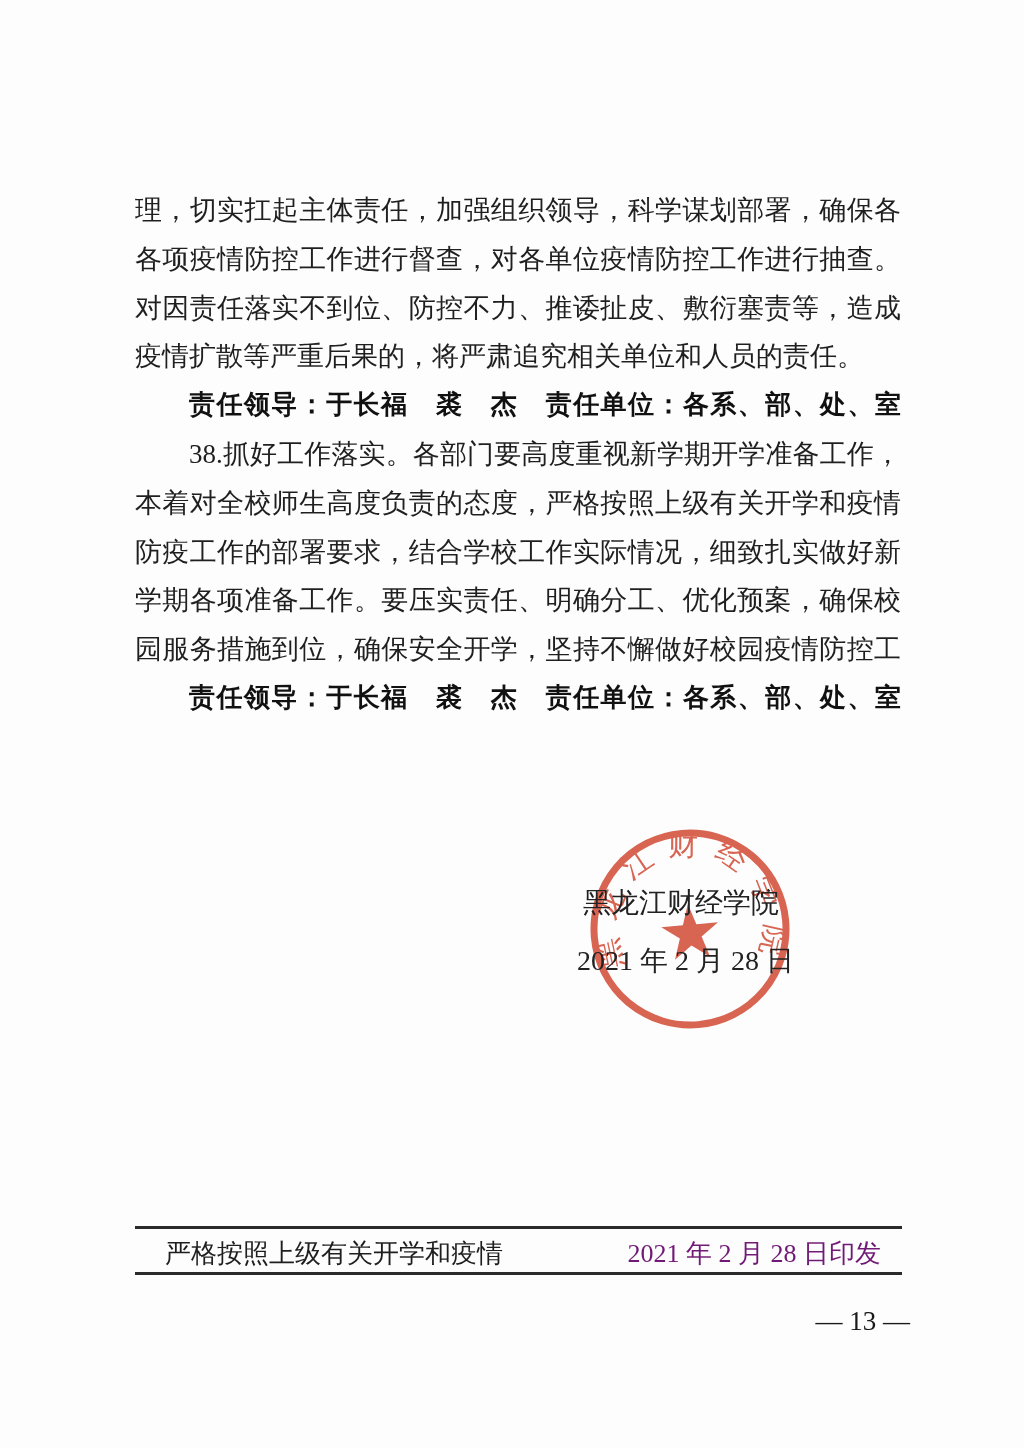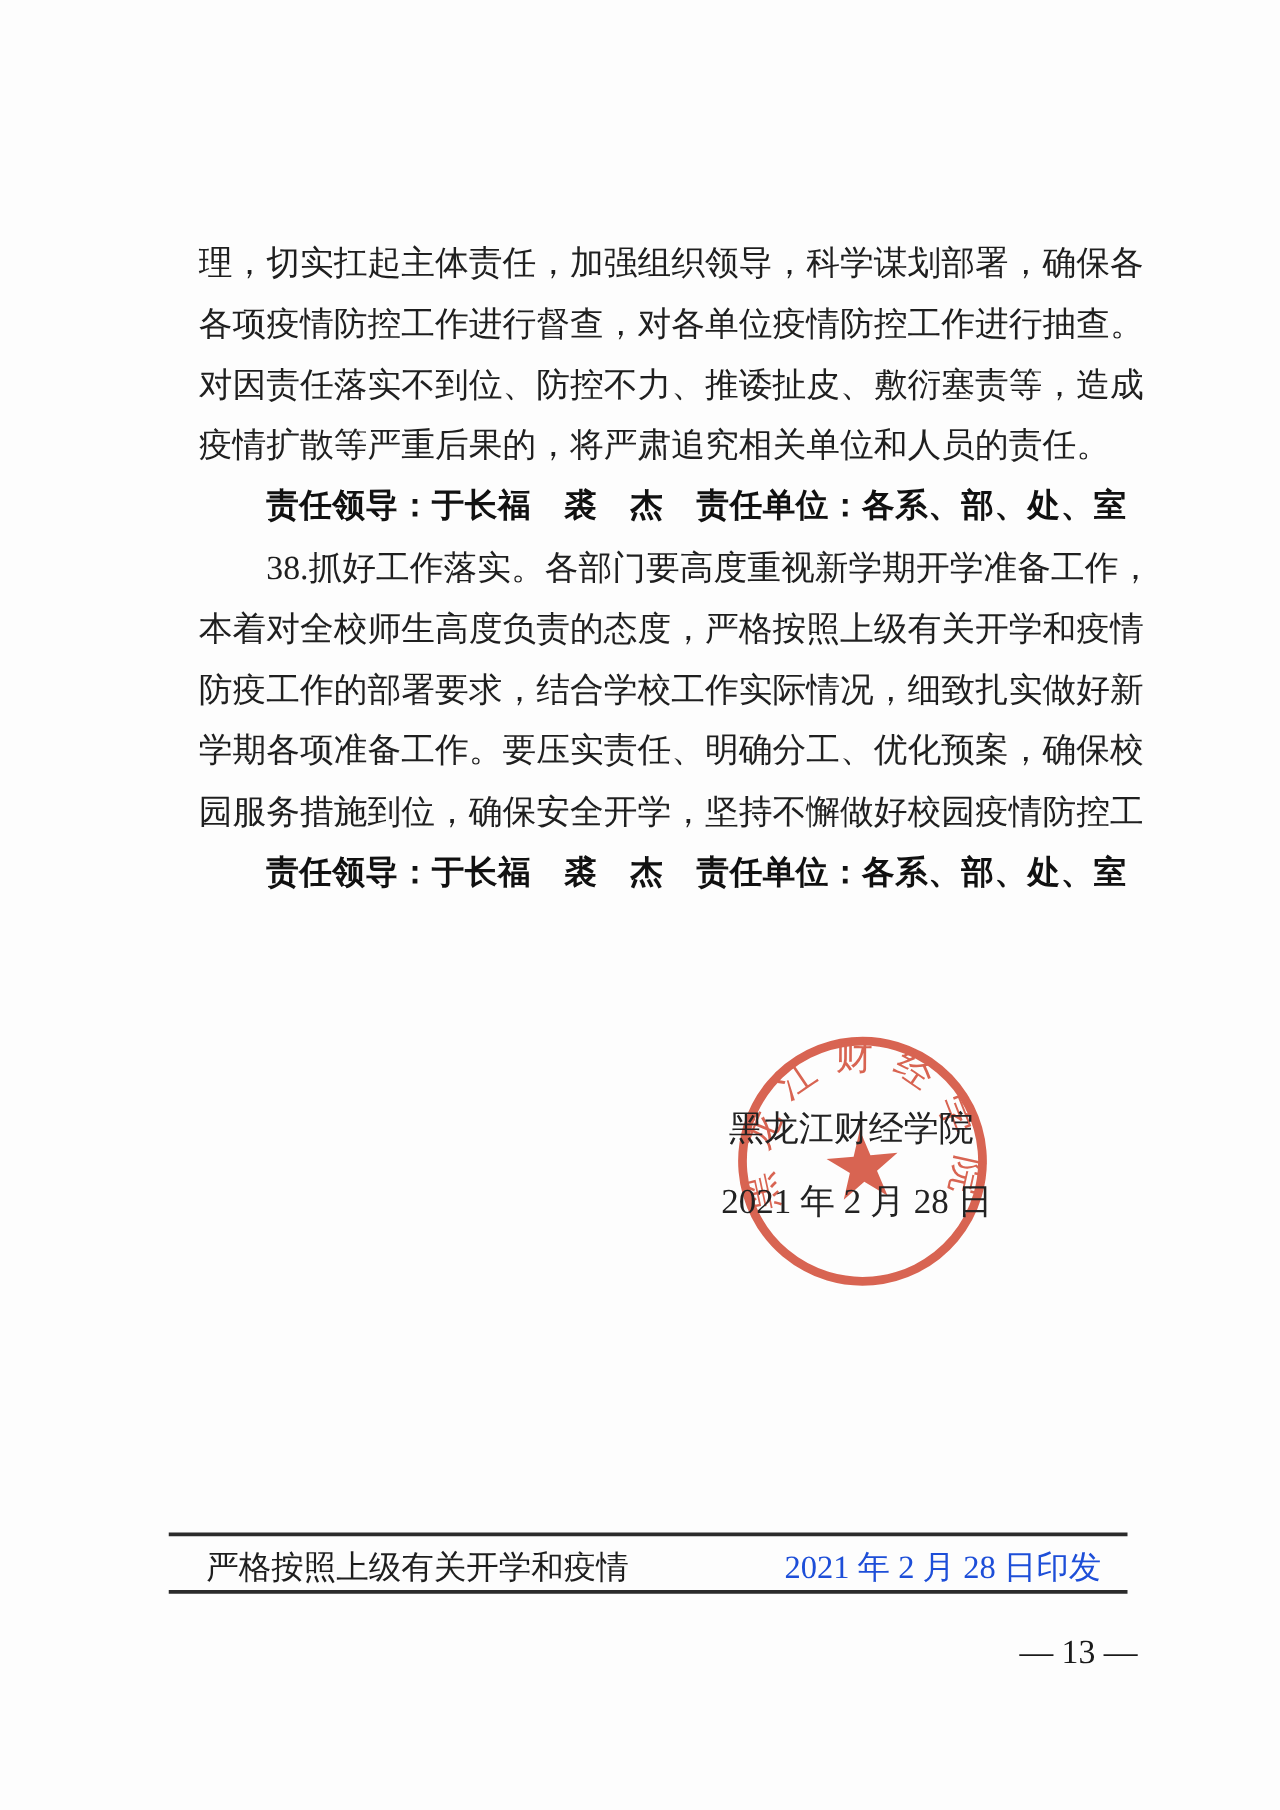--- a/index.html
+++ b/index.html
@@ -20,21 +20,20 @@
     position:absolute;
     left:135px;top:186px;width:766px;
     font-size:27px;
     line-height:48.8px;
     color:#1f1f1f;
   }
   .line{
     text-align:justify;
     text-align-last:justify;
     white-space:nowrap;
-    margin-left:24px;
   }
   .line.para-end{
     text-align:left;
     text-align-last:left;
   }
   .line.indent{
     padding-left:54px;
   }
   .line.resp{
     font-weight:700;
@@ -79,21 +78,21 @@
     position:absolute;
     left:165px;top:1236px;
     font-size:26px;
     color:#1e1e1e;
     white-space:nowrap;
   }
   .footer-print{
     position:absolute;
     right:143px;top:1236px;
     font-size:26px;
-    color:#1d4ed8;
+    color:#701a75;
     white-space:nowrap;
   }
   .page-number{
     position:absolute;
     right:114px;top:1306px;
     font-size:27px;
     color:#1a1a1a;
     white-space:nowrap;
     margin-left:27px;
   }

